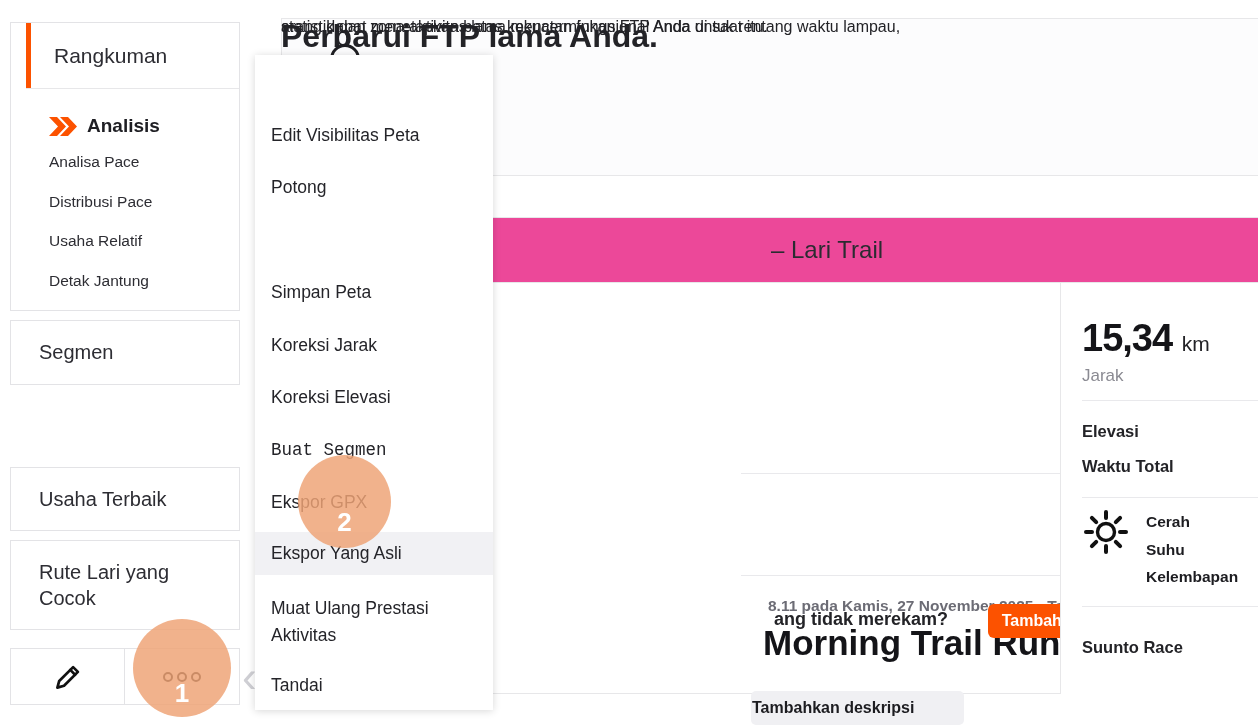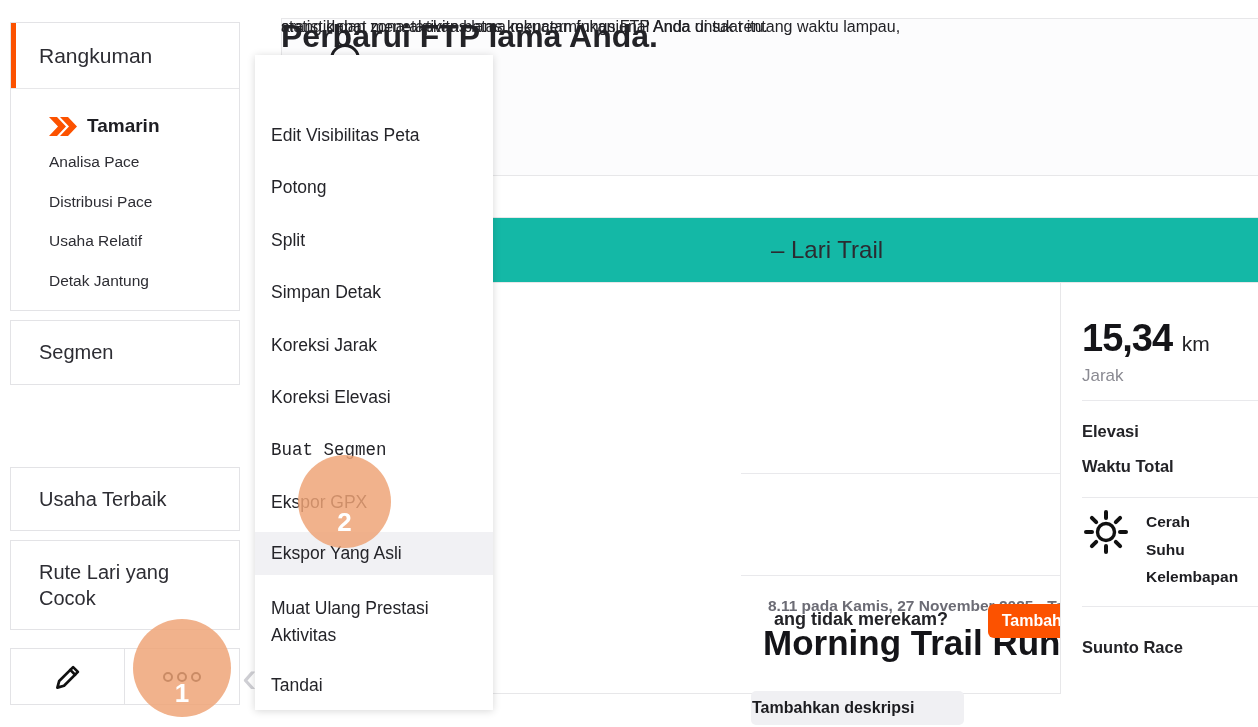--- a/index.html
+++ b/index.html
@@ -1,21 +1,21 @@
 <!DOCTYPE html>
 <html><head>
 <meta charset="utf-8">
 <style>
   * { margin:0; padding:0; box-sizing:border-box; }
   html,body { background:#fff; }
   body { font-family:"Liberation Sans","DejaVu Sans",sans-serif; color:#232327; }
   #screen { position:relative; width:1258px; height:727px; overflow:hidden; background:#fff; }
 
   
-  .sb-card { position:absolute; left:10px; width:230px; background:#fff; border:1px solid #e3e3e6; }
+  .sb-card { position:absolute; left:10px; width:230px; background:#fff; border:1px solid #e3e3e6;padding-left:15px; }
   #sb-main { top:22px; height:289px; }
   .sb-row-rangkuman { position:relative; height:66px; border-bottom:1px solid #e7e7e9; display:flex; align-items:center; padding-left:28px; font-size:21px; color:#2d2d33; }
   .sb-accent { position:absolute; left:0; top:0; bottom:0; width:5px; background:#fc5200; }
   .sb-analisis { position:absolute; left:38px; top:92px; display:flex; align-items:center; gap:10px; font-size:19px; font-weight:700; color:#1e1e23; }
   .sb-sub { position:absolute; left:38px; font-size:15.5px; color:#2d2d33; }
   .sb-block { display:flex; align-items:center; padding-left:28px; font-size:20px; color:#2d2d33; }
   #sb-segmen { top:320px; height:65px; }
   #sb-putaran { top:393px; height:65px; }
   #sb-usaha { top:467px; height:64px; }
   #sb-rute { top:540px; height:90px; line-height:26px; }
@@ -24,21 +24,21 @@
   #btn-more { left:124px; width:116px; }
   .dots { display:flex; gap:4px; }
   .dots span { width:10px; height:10px; border:2.6px solid #111; border-radius:50%; display:block; }
 
   .collapse-chevron { position:absolute; left:242px; top:652px; font-size:44px; color:#cfcfd4; z-index:5; font-weight:400; }
 
   
   .banner { position:absolute; left:281px; top:18px; width:977px; height:158px; background:#fcfcfd; border-top:1px solid #e7e7e9; border-bottom:1px solid #e7e7e9; border-left:1px solid #e7e7e9; }
   .banner-icon { position:absolute; left:330px; top:44px; width:30px; height:30px; border:3.5px solid #1f1f23; border-radius:50%; z-index:1; }
 
-  .activity-bar { position:absolute; left:281px; top:217px; width:977px; height:66px; background:#14b8a6; border-top:1px solid #e7e7e9; border-bottom:1px solid #e7e7e9; border-left:1px solid #e7e7e9; display:flex; align-items:center; }
+  .activity-bar { position:absolute; left:281px; top:217px; width:977px; height:66px; background:#ec4899; border-top:1px solid #e7e7e9; border-bottom:1px solid #e7e7e9; border-left:1px solid #e7e7e9; display:flex; align-items:center; }
   .activity-bar .ab-title { position:absolute; left:489px; font-size:24px; color:#2b2b31; white-space:nowrap; }
 
   .card { position:absolute; left:281px; top:283px; width:977px; height:411px; background:#fff; border-bottom:1px solid #e7e7e9; }
   .card .date { position:absolute; left:487px; top:314px; font-size:15.5px; font-weight:600; color:#6c6c75; white-space:nowrap; }
   .card .title { position:absolute; left:482px; top:340px; font-size:35px; font-weight:700; color:#141418; white-space:nowrap; }
   .pill { position:absolute; background:#f0f0f3; border-radius:5px; height:34px; display:flex; align-items:center; font-size:16px; font-weight:700; color:#1c1c20; cursor:pointer; }
   .pill-desc { left:470px; top:408px; width:213px; padding-left:1px; }
   .hdiv { position:absolute; height:1px; background:#e9e9ec; }
   .card .div1 { left:460px; top:190px; width:575px; }
   .card .div2 { left:460px; top:292px; width:575px; }
@@ -79,21 +79,21 @@
       <div class="sb-accent"></div>
       <span>Rangkuman</span>
     </div>
     <div class="sb-analisis">
       <span style="display:inline-flex;">
         <svg width="28" height="19" viewBox="0 0 28 19">
             <polygon points="0,0 8,0 17,9.5 8,19 0,19 9,9.5" fill="#fc5200"></polygon>
             <polygon points="11,0 19,0 28,9.5 19,19 11,19 20,9.5" fill="#fc5200"></polygon>
           </svg>
       </span>
-      <span>Tamarin</span>
+      <span>Analisis</span>
     </div>
     <div class="sb-sub" style="top:130px;">Analisa Pace</div>
     <div class="sb-sub" style="top:170px;">Distribusi Pace</div>
     <div class="sb-sub" style="top:209px;">Usaha Relatif</div>
     <div class="sb-sub" style="top:249px;">Detak Jantung</div>
   </div>
 
   <div class="sb-card sb-block" id="sb-segmen">
     <span>Segmen</span>
   </div>
@@ -173,22 +173,21 @@
       <div>Suhu</div>
       <div>Kelembapan</div>
     </div>
     <div class="hdiv sdiv3"></div>
     <div class="device">Suunto Race</div>
   </div>
 
   <div class="ctx-menu">
     <div class="ctx-item" style="top:68px;">Edit Visibilitas Peta</div>
     <div class="ctx-item" style="top:120px;">Potong</div>
-    <div class="ctx-item" style="top:173px;">Split</div>
-    <div class="ctx-item" style="top:225px;">Simpan Detak</div>
+    <div class="ctx-item" style="top:225px;">Simpan Peta</div>
     <div class="ctx-item" style="top:278px;">Koreksi Jarak</div>
     <div class="ctx-item" style="top:330px;">Koreksi Elevasi</div>
     <div class="ctx-item" style="top:383px;font-family:Liberation Mono, monospace;">Buat Segmen</div>
     <div class="ctx-item" style="top:435px;">Ekspor GPX</div>
     <div class="ctx-item highlight">Ekspor Yang Asli</div>
     <div class="ctx-item two-line" style="top:540px;">Muat Ulang Prestasi Aktivitas</div>
     <div class="ctx-item" style="top:618px;">Tandai</div>
     <div class="ctx-item" style="top:671px;">Hapus</div>
   </div>
 

